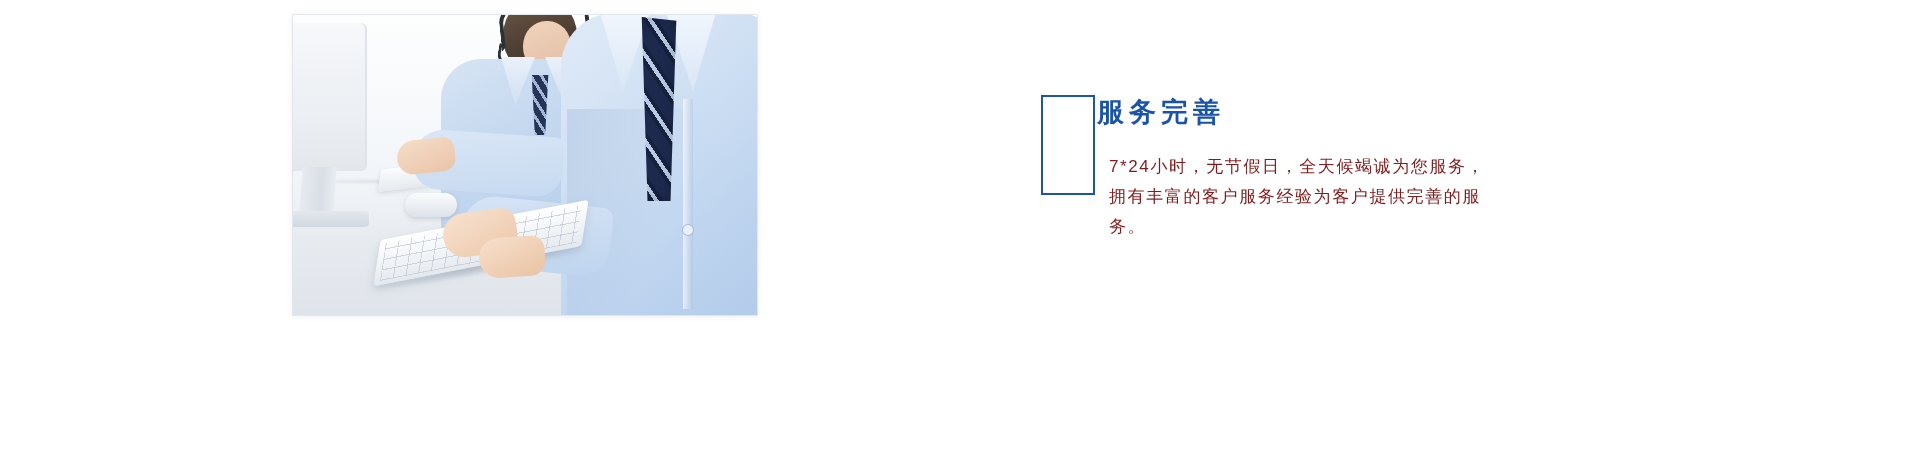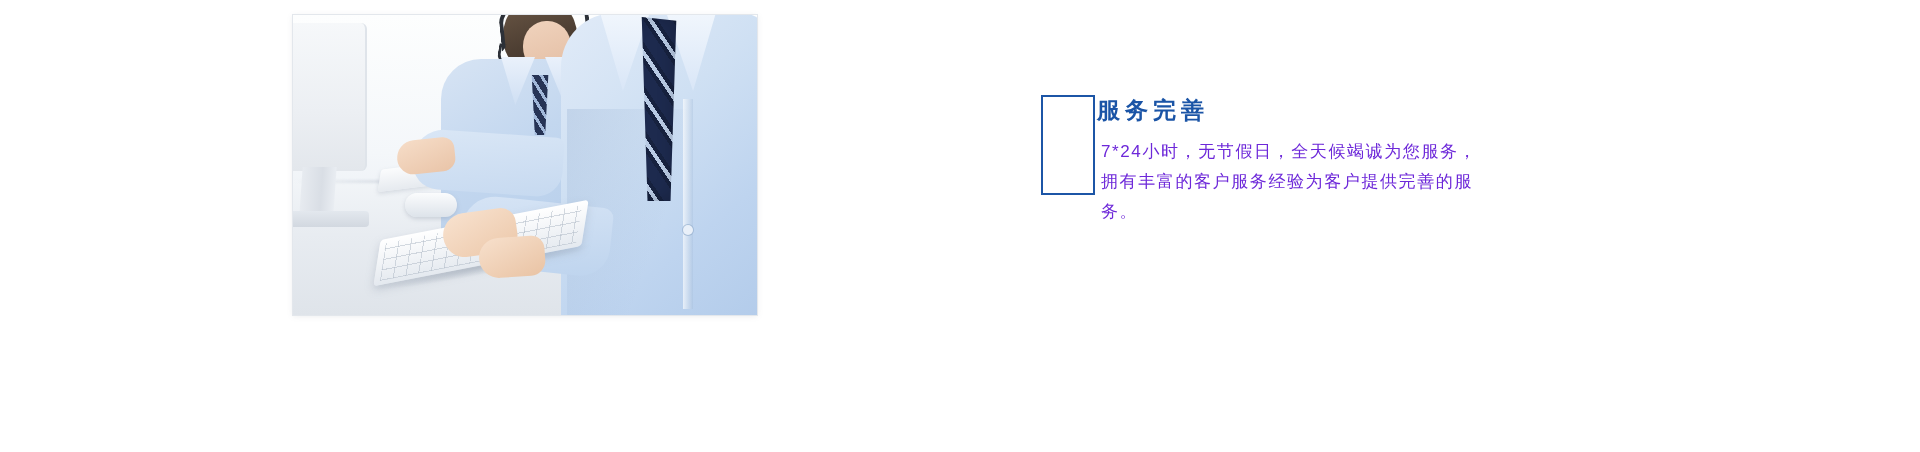--- a/index.html
+++ b/index.html
@@ -385,34 +385,34 @@
   }
 
   .text-block {
     position: absolute;
     left: 92px;
     top: 2px;
     width: 420px;
   }
   .title {
     color: #1a54a6;
-    font-size: 23px;
+    font-size: 27px;
     font-weight: 700;
     letter-spacing: 5px;
     line-height: 1.15;
     white-space: nowrap;
-    margin: 0 0 14px 0;
+    margin: 0 0 24px 0;
     font-family: "Liberation Sans", "DejaVu Sans", sans-serif;
   }
   .desc {
-    color: #6d28d9;
+    color: #7f1d1d;
     font-size: 17px;
     line-height: 30px;
     letter-spacing: 1.6px;
-    margin: 4px;
+    margin: 12px;
     width: 392px;
     font-family: "Liberation Sans", "DejaVu Sans", sans-serif;
   }
 </style>
 </head>
 <body>
 
 <div id="stage">
 
   <div class="photo-frame">

